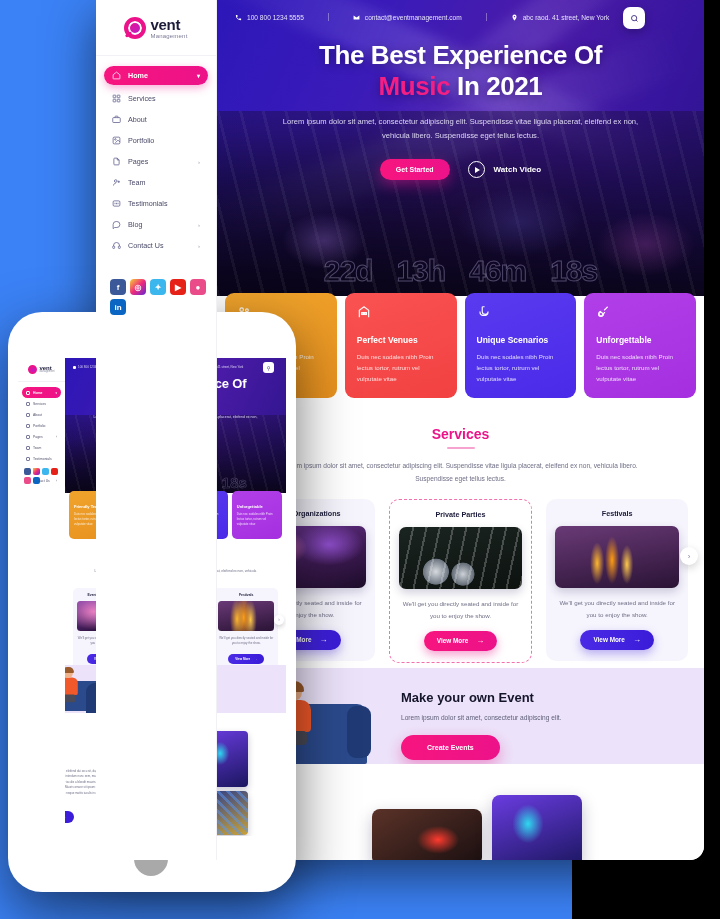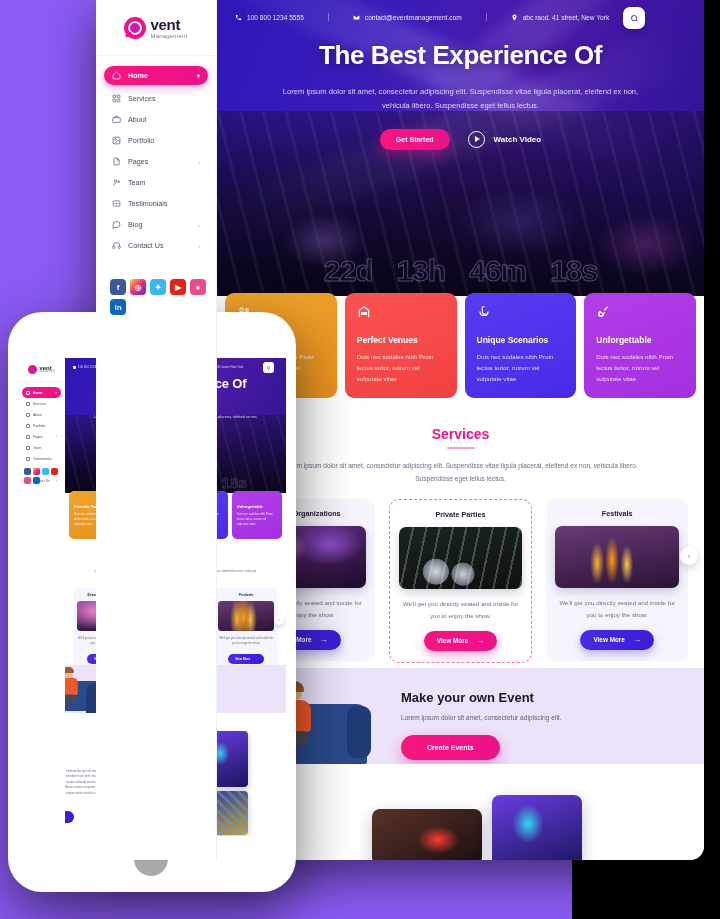--- a/index.html
+++ b/index.html
@@ -2,21 +2,21 @@
 <html><head>
 <meta charset="utf-8">
 <style>
   * { box-sizing: border-box; margin: 0; padding: 0; }
   html, body {
     width: 720px; height: 919px;
     background: #000;
     font-family: "Liberation Sans", sans-serif;
     overflow: hidden;
   }
-  #stage { position: relative; width: 572px; height: 919px; background:#8b5cf6; }
+  #stage { position: relative; width: 572px; height: 919px; background:#3b82f6; }
 
   
   .desktop {
     position: absolute; left: 96px; top: 0px; width: 608px; height: 860px;
     background: #fff;
     border-radius: 0 0 14px 14px;
     overflow: hidden;
     box-shadow: 0 16px 50px rgba(0,0,0,.55);
   }
   
@@ -475,20 +475,21 @@
           <svg viewBox="0 0 24 24" fill="none" stroke="currentColor" stroke-width="2.4">
               <circle cx="11" cy="11" r="7"></circle>
               <path d="M20 20l-4-4"></path>
             </svg>
         </div>
       </div>
 
       <div class="hero-body">
         <div class="hero-h1">
           <div>The Best Experience Of</div>
+          <div><span class="pink">Music</span><span> In 2021</span></div>
         </div>
         <p class="hero-p">Lorem ipsum dolor sit amet, consectetur adipiscing elit. Suspendisse vitae ligula placerat, eleifend ex non, vehicula libero. Suspendisse eget tellus lectus.</p>
         <div class="hero-cta">
           <button class="btn-pink">Get Started</button>
           <a class="watch">
             <span class="play-circle">
                 <i></i>
               </span>
             <span>Watch Video</span>
           </a>

